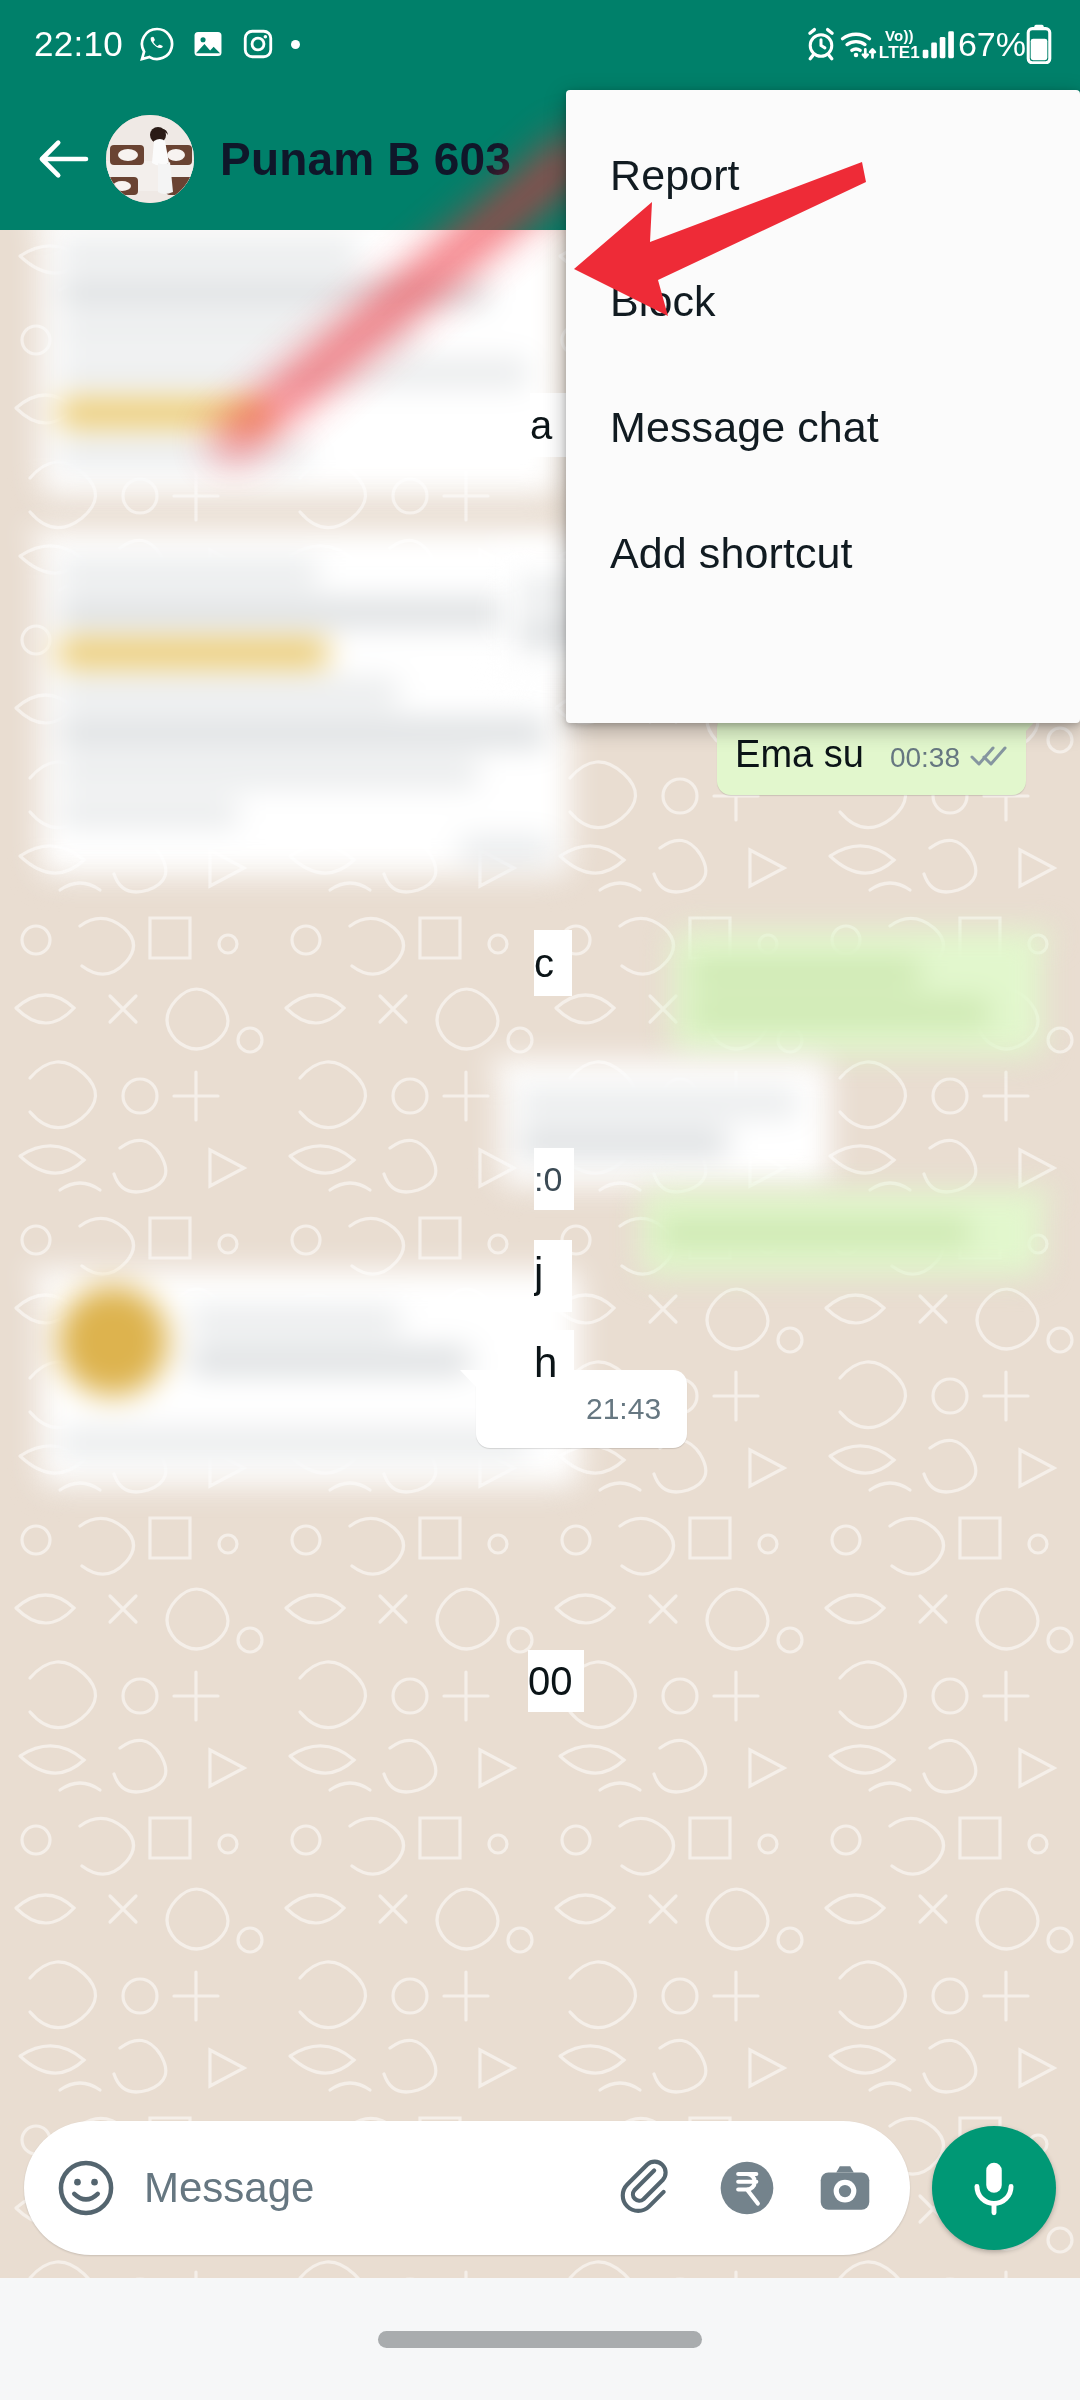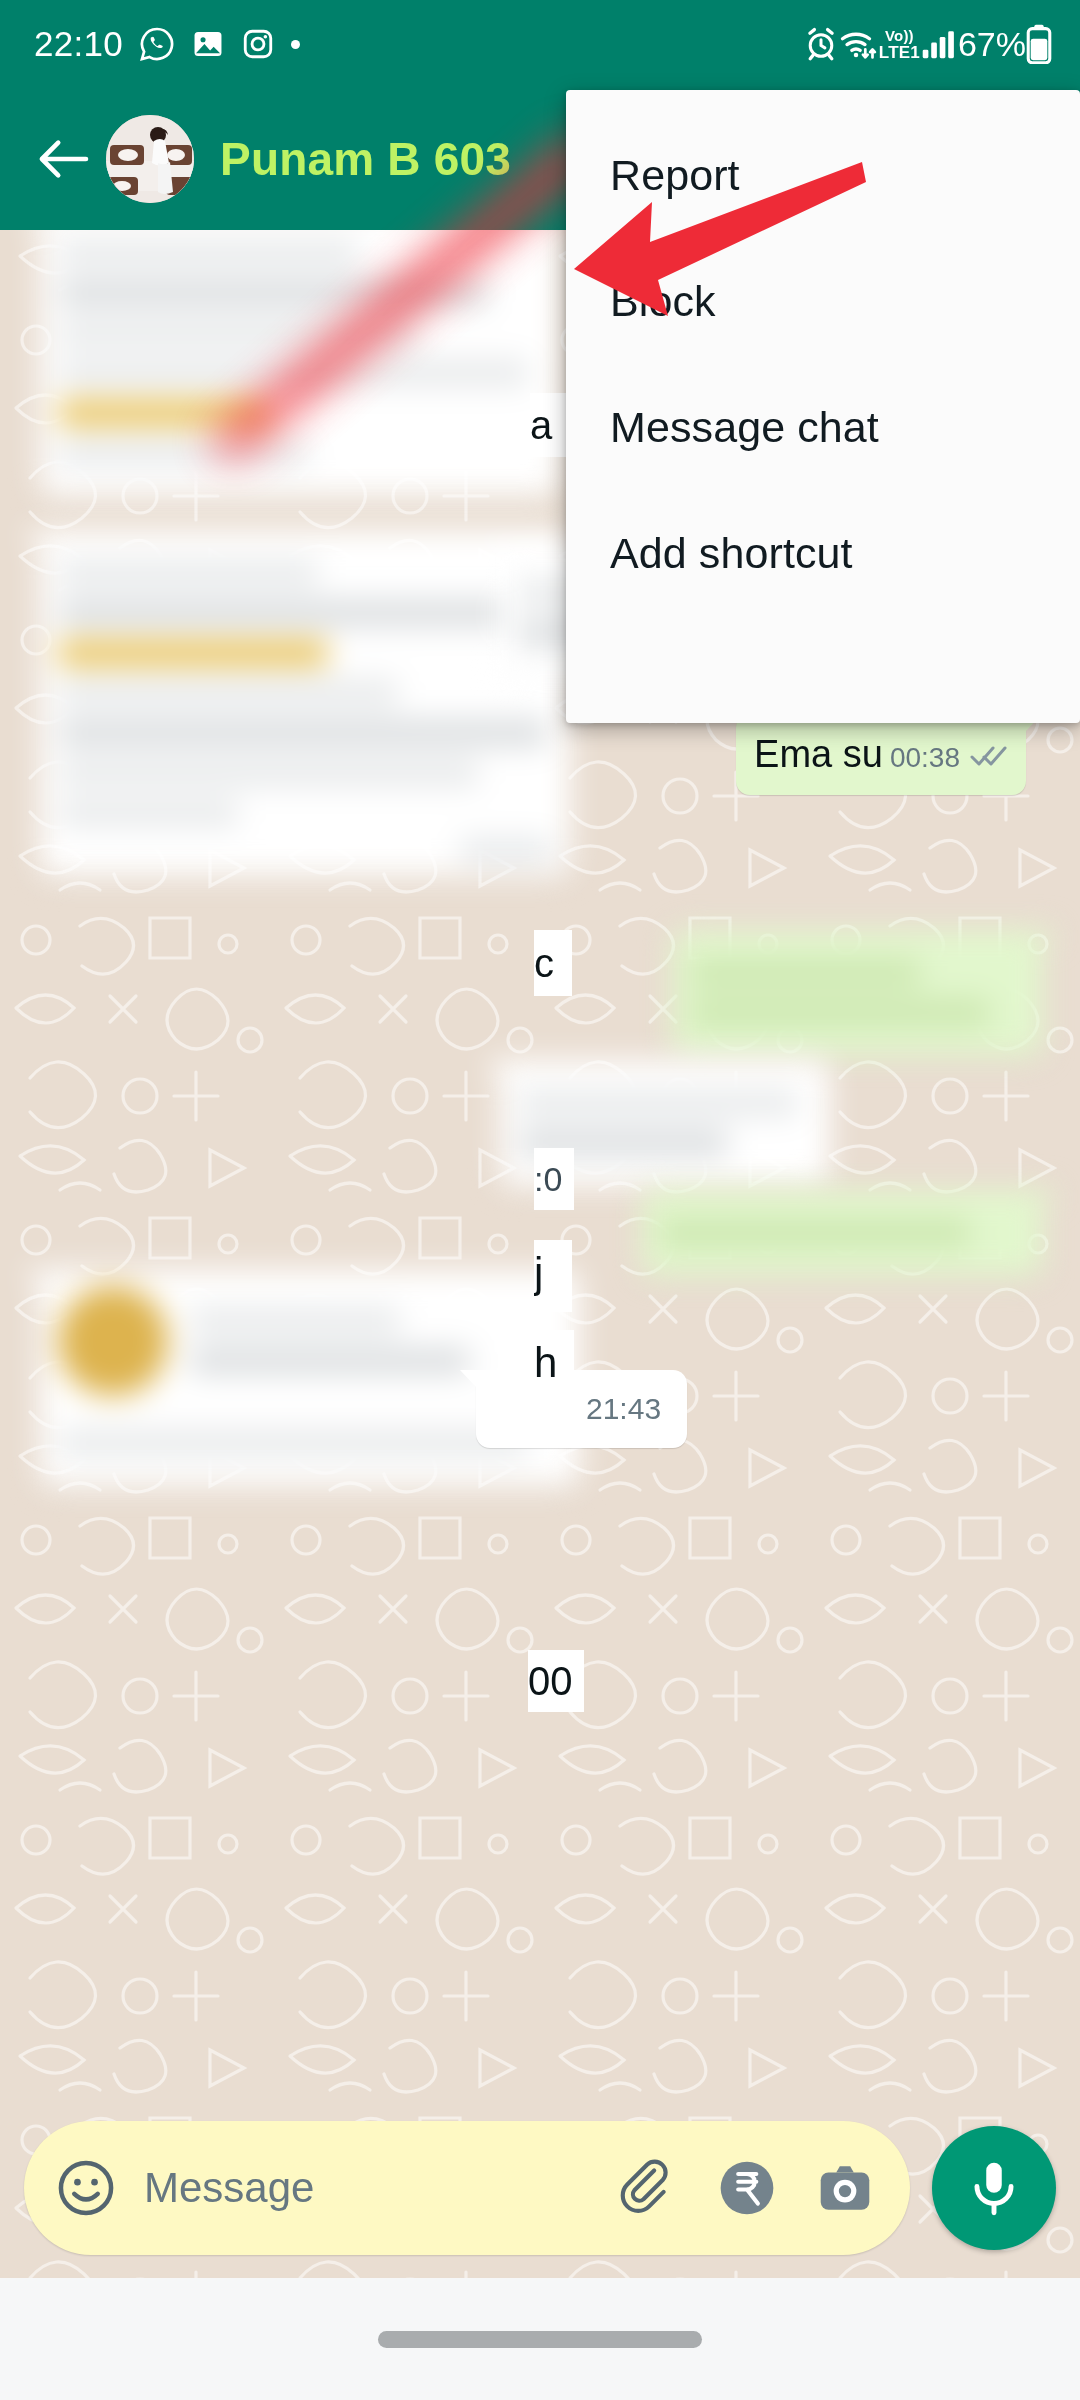--- a/index.html
+++ b/index.html
@@ -42,21 +42,21 @@
     position:absolute; top:88px; left:0; width:1080px; height:142px;
     background:#00806a; display:flex; align-items:center; padding-left:26px; gap:0;
   }
   #backbtn { width:74px; height:74px; display:flex; align-items:center; justify-content:center; }
   #avatar {
     width:88px; height:88px; border-radius:50%; margin-left:6px; overflow:hidden;
     position:relative; background:#cfc3ba; flex:none;
   }
   #avatar .bg { position:absolute; inset:0; }
   #title {
-    margin-left:26px; color:#bef264; font-size:46px; font-weight:700; letter-spacing:.2px;
+    margin-left:26px; color:#0f172a; font-size:46px; font-weight:700; letter-spacing:.2px;
     white-space:nowrap;
     text-align:center;
   }
 
   
   #chat { position:absolute; top:230px; left:0; width:1080px; height:2010px; }
 
   .row { position:absolute; display:flex; }
   .bubble {
     position:relative; border-radius:14px;
@@ -69,21 +69,21 @@
     content:""; position:absolute; top:0; left:-16px;
     border-width:0 16px 17px 0; border-style:solid;
     border-color:transparent #ffffff transparent transparent;
   }
   .bubble.out::before {
     content:""; position:absolute; top:0; right:-16px;
     border-width:0 0 17px 16px; border-style:solid;
     border-color:transparent transparent transparent #e2f7cd;
   }
   .btext { font-size:38px; color:#0b1417; line-height:1.28; }
-  .meta { display:inline-flex; align-items:center; gap:10px; margin-left:7px;
+  .meta { display:inline-flex; align-items:center; gap:10px; margin-left:26px;
           vertical-align:baseline; }
   .time { font-size:28px; color:#667781; }
   .ticks { display:inline-block; }
 
   
   .blurred { filter:blur(15px); }
   .blurline { height:26px; border-radius:8px; background:#e7e9ea; margin:14px 0; }
   .blurline.dark { background:#d9dcde; }
   .hl { background:#e8c35d; }
   .blurtime { height:20px; width:92px; border-radius:6px; background:#e1e4e6; }
@@ -111,21 +111,21 @@
            pointer-events:none; }
   #arrow-tail-blur { position:absolute; left:180px; top:110px; width:420px; height:360px;
                      z-index:20; filter:blur(22px); opacity:.85; pointer-events:none; }
 
   
   #composer {
     position:absolute; left:0; bottom:122px; width:1080px; height:180px;
     display:flex; align-items:center; padding:0 24px; gap:0; z-index:30;
   }
   #inputpill {
-    flex:1; height:134px; background:#fef9c3; border-radius:68px;
+    flex:1; height:134px; background:#ffffff; border-radius:68px;
     display:flex; align-items:center; padding:0 34px 0 30px;
     box-shadow:0 1px 2px rgba(0,0,0,.14);
   }
   #placeholder { flex:1; margin-left:26px; font-size:42px; color:#667781; }
   #pillicons { display:flex; align-items:center; gap:36px; }
   #micbtn {
     width:124px; height:124px; border-radius:50%; background:#009875;
     margin-left:22px; display:flex; align-items:center; justify-content:center;
     box-shadow:0 2px 5px rgba(0,0,0,.25); flex:none;
   }

